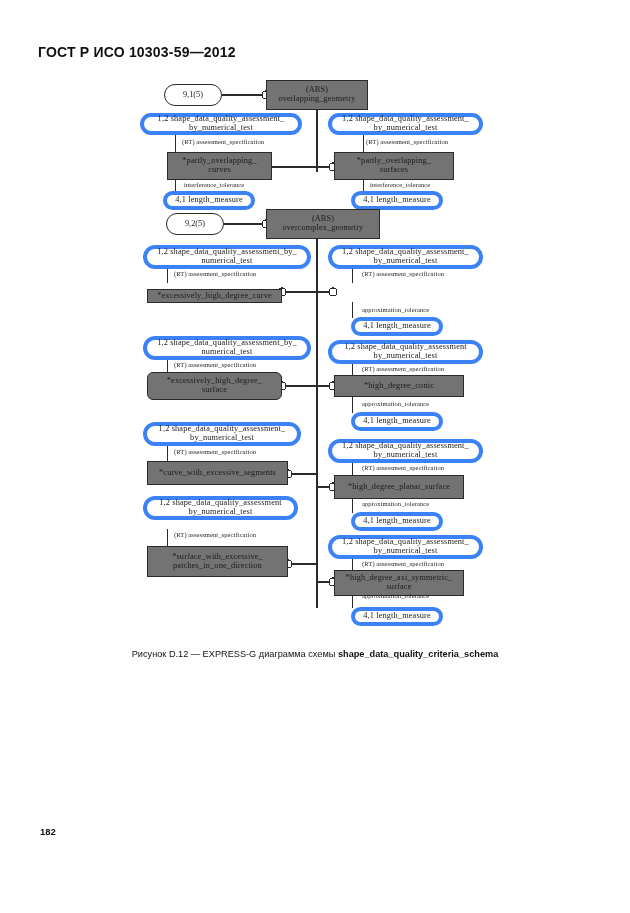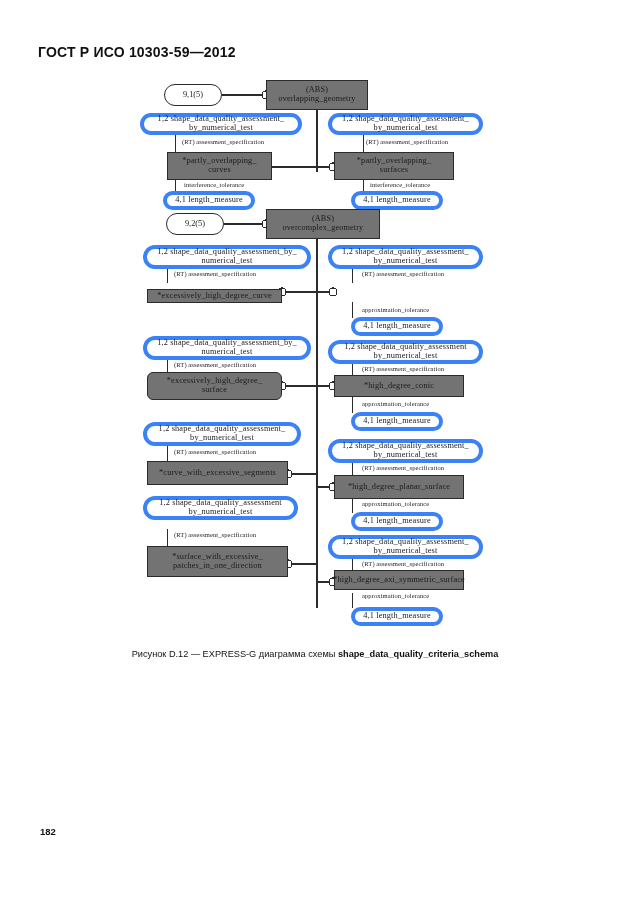--- a/index.html
+++ b/index.html
@@ -292,21 +292,21 @@
       <span>*surface_with_excessive_</span>
       <span>patches_in_one_direction</span>
     </div>
 
     <div class="node ref" style="left:328px;top:535px;width:155px;height:24px;flex-direction:column;">
       <span>1,2  shape_data_quality_assessment_</span>
       <span>by_numerical_test</span>
     </div>
     <div class="attr" style="left:362px;top:560px;">(RT) assessment_specification</div>
 
-    <div class="node ent" style="left:334px;top:570px;width:130px;height:20px;flex-direction:row;">
+    <div class="node ent" style="left:334px;top:570px;width:130px;height:26px;flex-direction:column;">
       <span>*high_degree_axi_symmetric_</span>
       <span>surface</span>
     </div>
     <div class="attr" style="left:362px;top:592px;">approximation_tolerance</div>
 
     <div class="node ref" style="left:351px;top:607px;width:92px;height:19px;">
       <span>4,1  length_measure</span>
     </div>
 
   </div>

